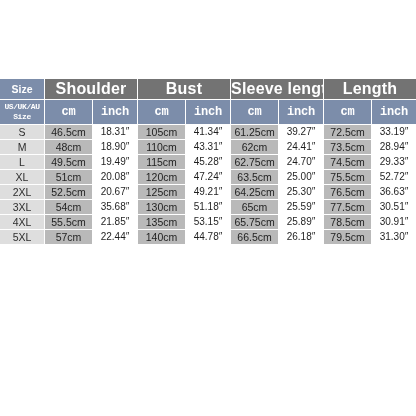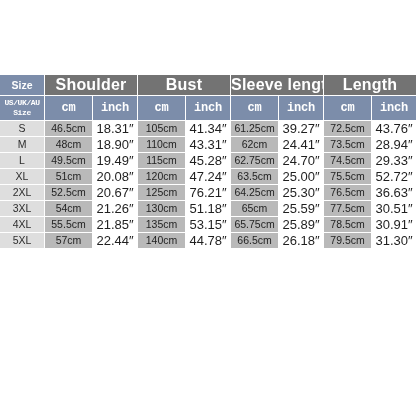--- a/index.html
+++ b/index.html
@@ -70,21 +70,21 @@
   td.cm {
     background: #b9b9b9;
     color: #1f1f1f;
     font-size: 10.5px;
     font-weight: normal;
     height: 14px;
   }
   td.inch {
     background: #ffffff;
     color: #1f1f1f;
-    font-size: 13px;
+    font-size: 10px;
     height: 14px;
   }
 
   
   col.c-size  { width: 44px; }
   col.c-cm    { width: 47px; }
   col.c-inch  { width: 44px; }
 </style>
 </head>
 <body>
@@ -130,21 +130,21 @@
     <tbody>
       <tr>
         <td class="sz">S</td>
         <td class="cm">46.5cm</td>
         <td class="inch">18.31″</td>
         <td class="cm">105cm</td>
         <td class="inch">41.34″</td>
         <td class="cm">61.25cm</td>
         <td class="inch">39.27″</td>
         <td class="cm">72.5cm</td>
-        <td class="inch">43.76″</td>
+        <td class="inch">33.19″</td>
       </tr>
       <tr>
         <td class="sz">M</td>
         <td class="cm">48cm</td>
         <td class="inch">18.90″</td>
         <td class="cm">110cm</td>
         <td class="inch">43.31″</td>
         <td class="cm">62cm</td>
         <td class="inch">24.41″</td>
         <td class="cm">73.5cm</td>
@@ -170,30 +170,30 @@
         <td class="cm">63.5cm</td>
         <td class="inch">25.00″</td>
         <td class="cm">75.5cm</td>
         <td class="inch">52.72″</td>
       </tr>
       <tr>
         <td class="sz">2XL</td>
         <td class="cm">52.5cm</td>
         <td class="inch">20.67″</td>
         <td class="cm">125cm</td>
-        <td class="inch">76.21″</td>
+        <td class="inch">49.21″</td>
         <td class="cm">64.25cm</td>
         <td class="inch">25.30″</td>
         <td class="cm">76.5cm</td>
         <td class="inch">36.63″</td>
       </tr>
       <tr>
         <td class="sz">3XL</td>
         <td class="cm">54cm</td>
-        <td class="inch">21.26″</td>
+        <td class="inch">35.68″</td>
         <td class="cm">130cm</td>
         <td class="inch">51.18″</td>
         <td class="cm">65cm</td>
         <td class="inch">25.59″</td>
         <td class="cm">77.5cm</td>
         <td class="inch">30.51″</td>
       </tr>
       <tr>
         <td class="sz">4XL</td>
         <td class="cm">55.5cm</td>

